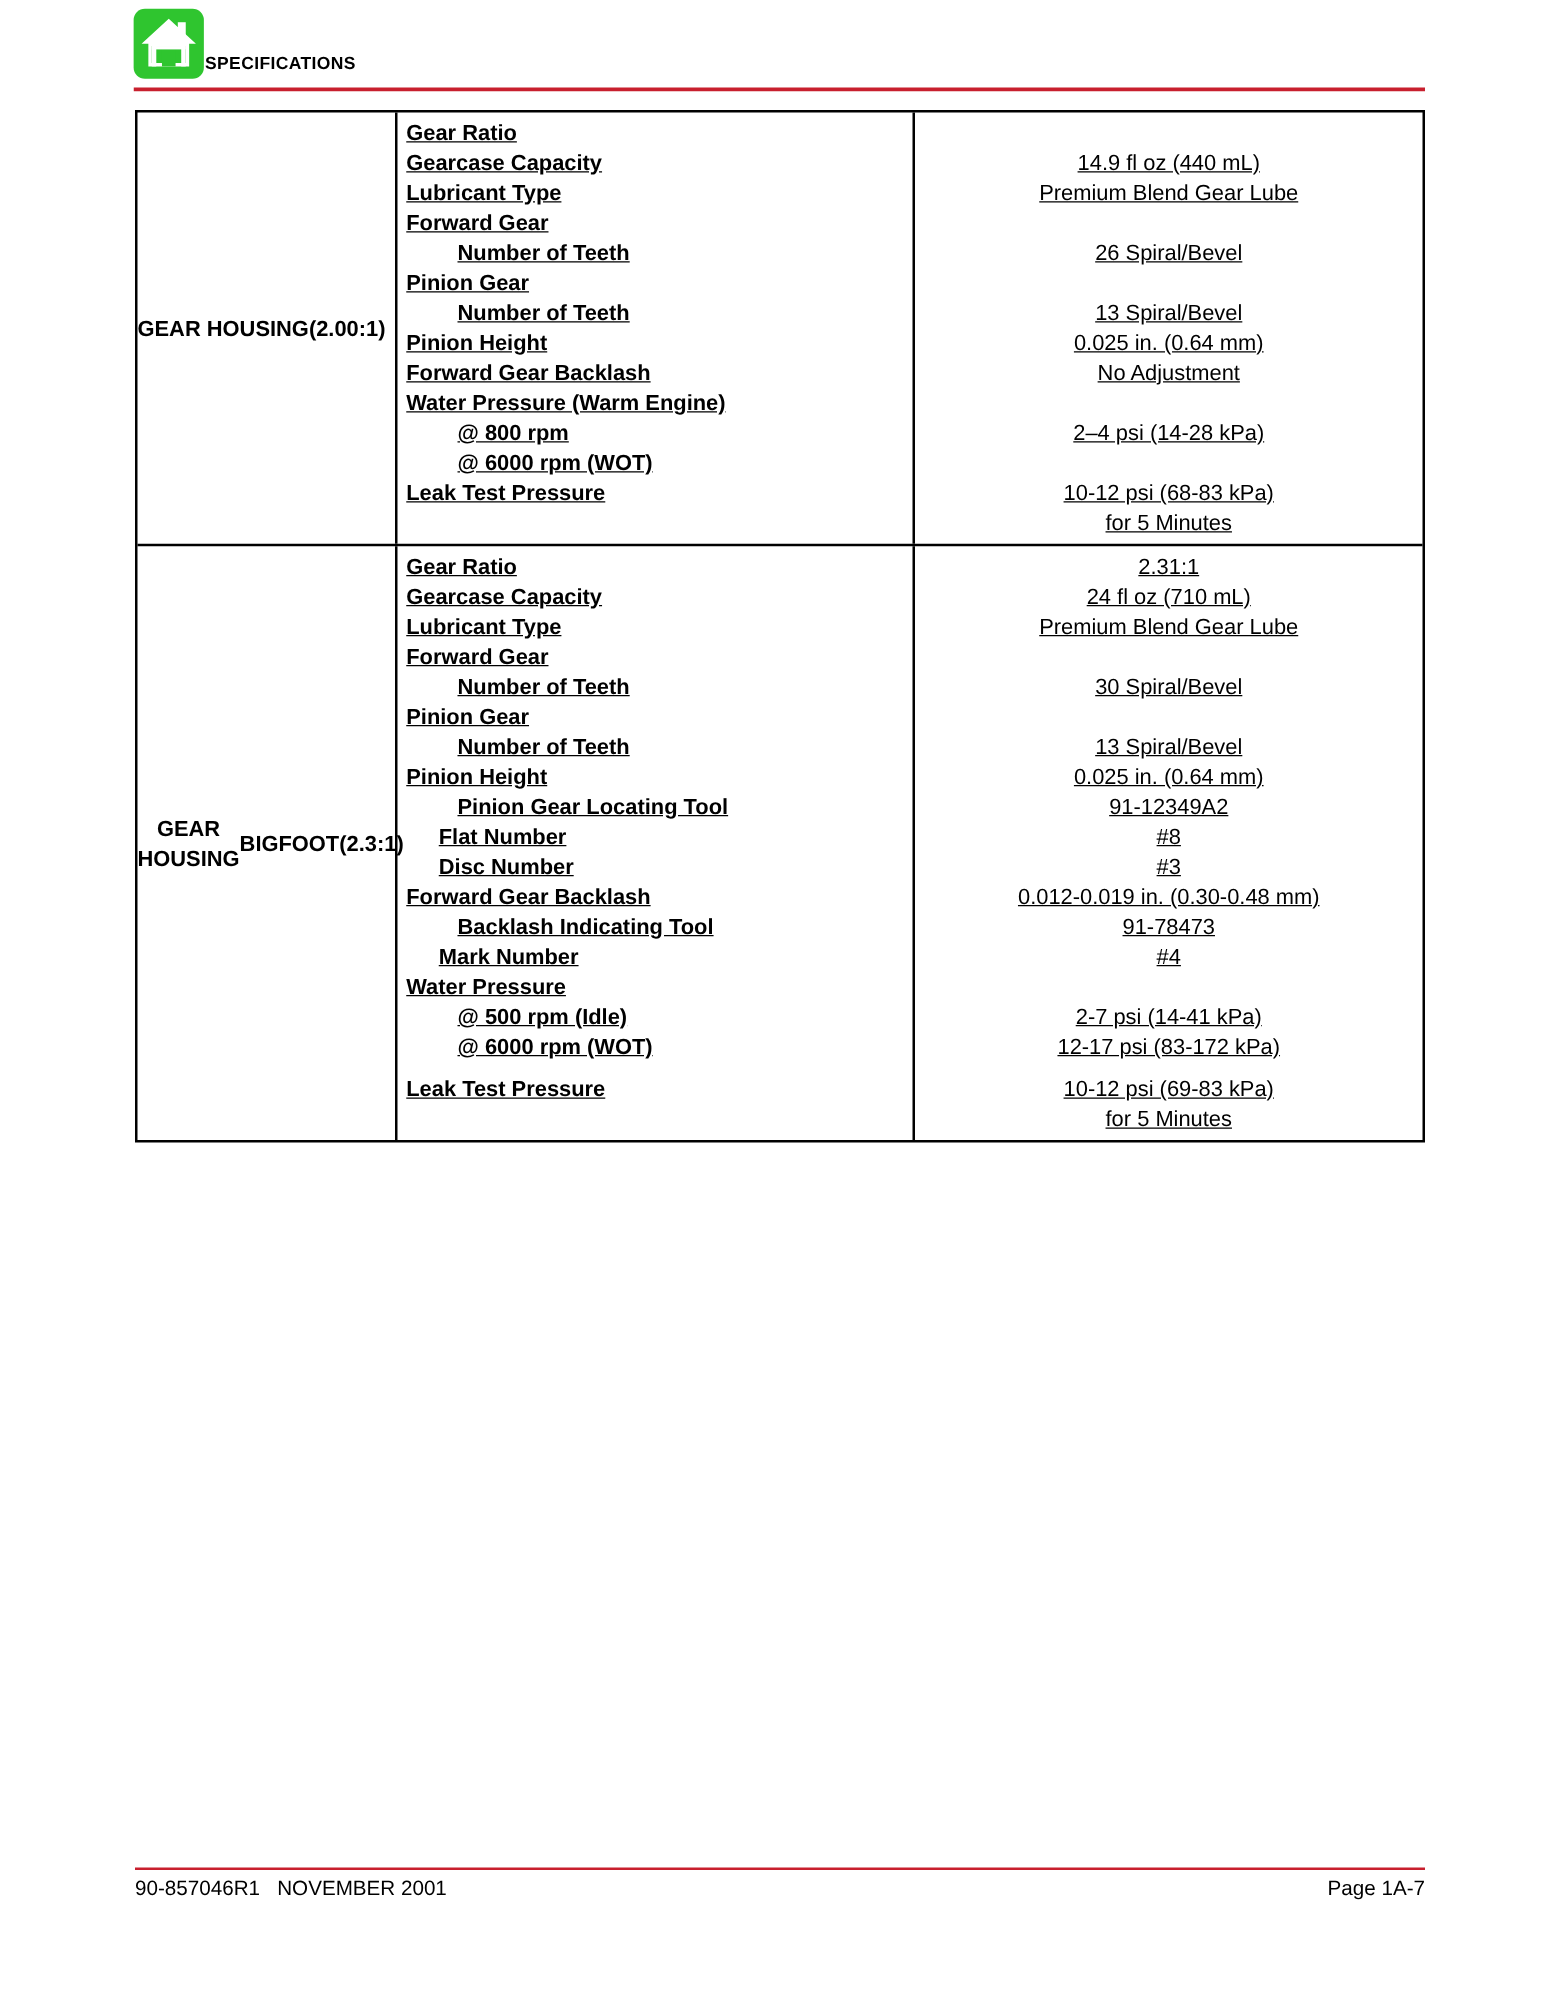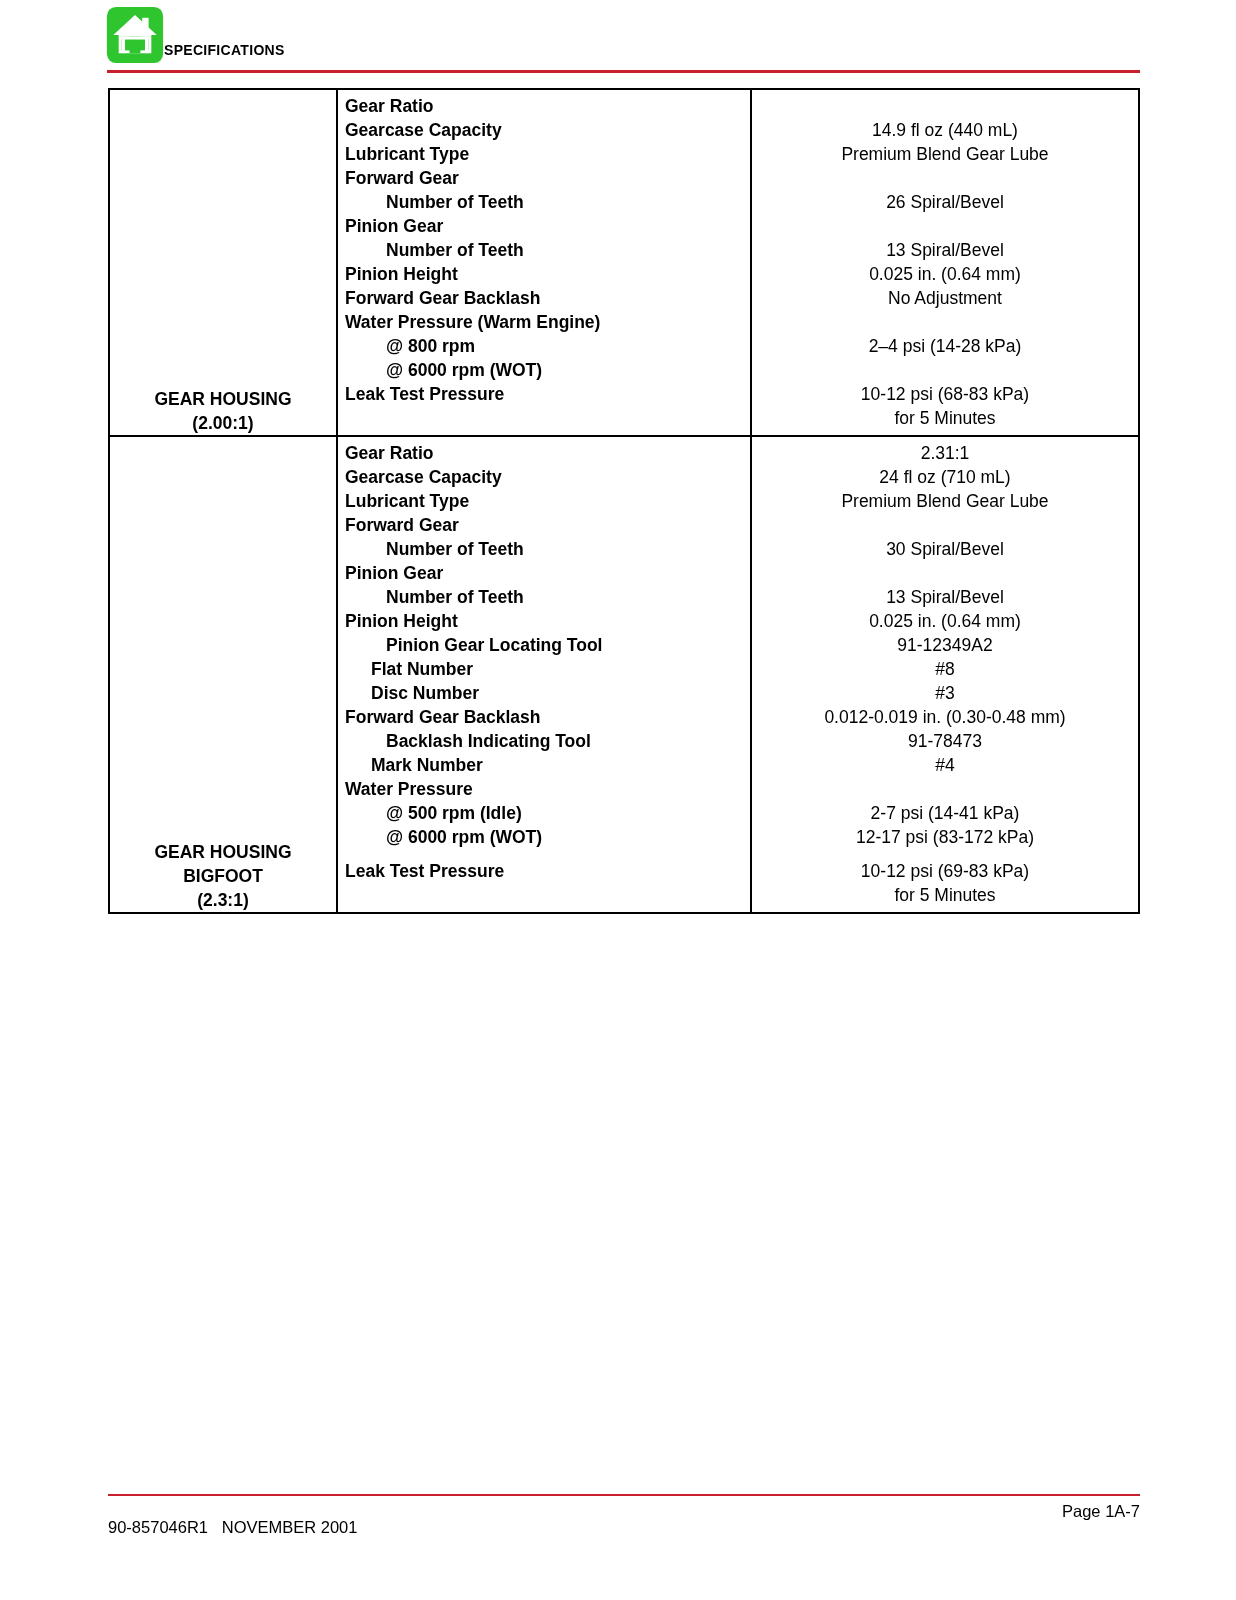--- a/index.html
+++ b/index.html
@@ -50,38 +50,38 @@
     border:2px solid var(--ink);
   }
   .section{
     display:flex;
     align-items:stretch;
   }
   .section + .section{
     border-top:2px solid var(--ink);
   }
   .section-title{
-    width:228px;
+    width:208px;
     border-right:2px solid var(--ink);
     display:flex;
-    flex-direction:column;
-    justify-content:flex-end;
+    justify-content:flex-start;
     align-items:center;
     text-align:center;
     font-weight:bold;
     font-size:17.5px;
     line-height:24px;
     flex-shrink:0;
   }
   .section-content{
     position:relative;
     flex:1;
     display:flex;
     flex-direction:column;
     padding:4px 0 5px 0;
+    text-decoration:underline;
   }
   .col-divider{
     position:absolute;
     top:0; bottom:0; left:412px;
     width:2px;
     background:var(--ink);
   }
   .line{
     display:flex;
     min-height:24px;
@@ -116,21 +116,21 @@
     background:var(--accent);
   }
   .footer-row{
     position:absolute;
     top:1502px; left:108px; right:96px;
     display:flex;
     justify-content:space-between;
     align-items:flex-start;
     font-size:16.5px;
   }
-  .footer-left{white-space:pre;margin-top:16px;}
+  .footer-left{white-space:pre;}
 </style>
 </head>
 <body>
 
 <div class="page">
 
   <div class="header">
     <div class="home-icon">
       <svg viewBox="0 0 64 64" width="58" height="58" aria-hidden="true">
         <rect x="1" y="1" width="62" height="62" rx="10" fill="#2fc52f"></rect>

